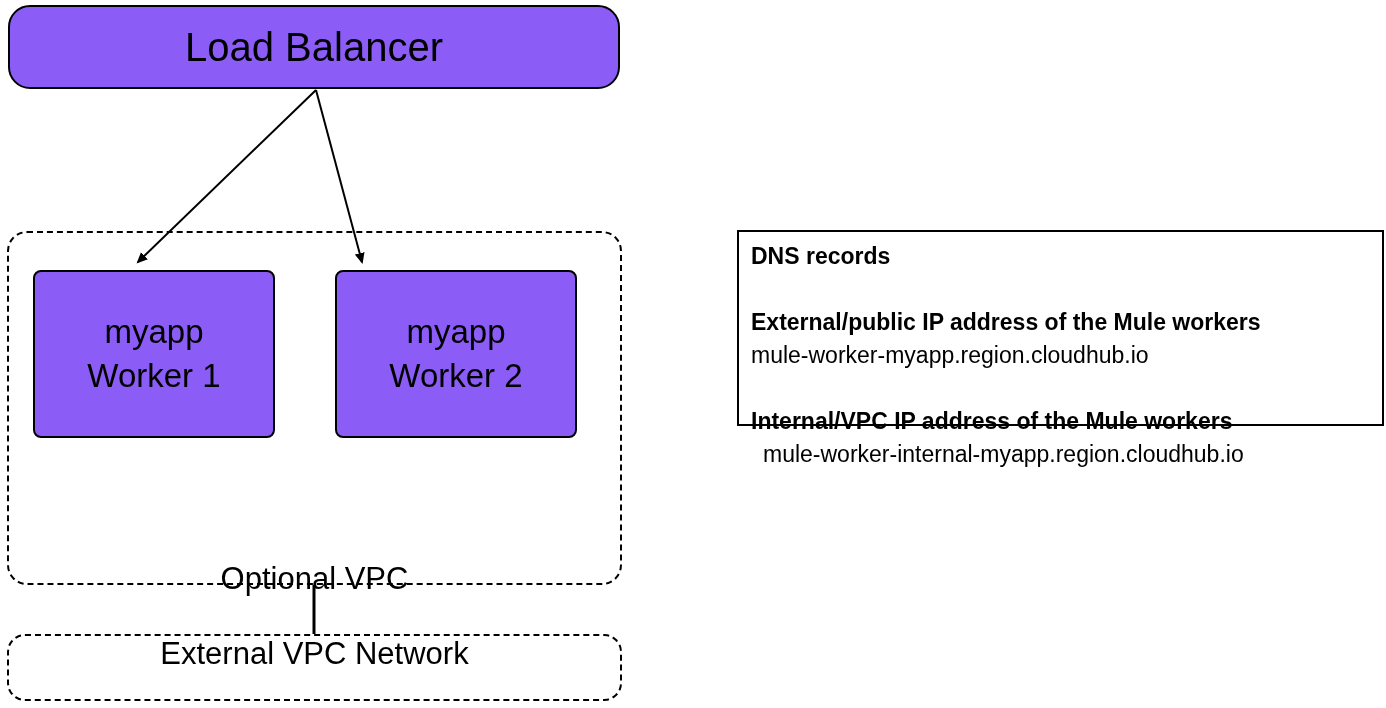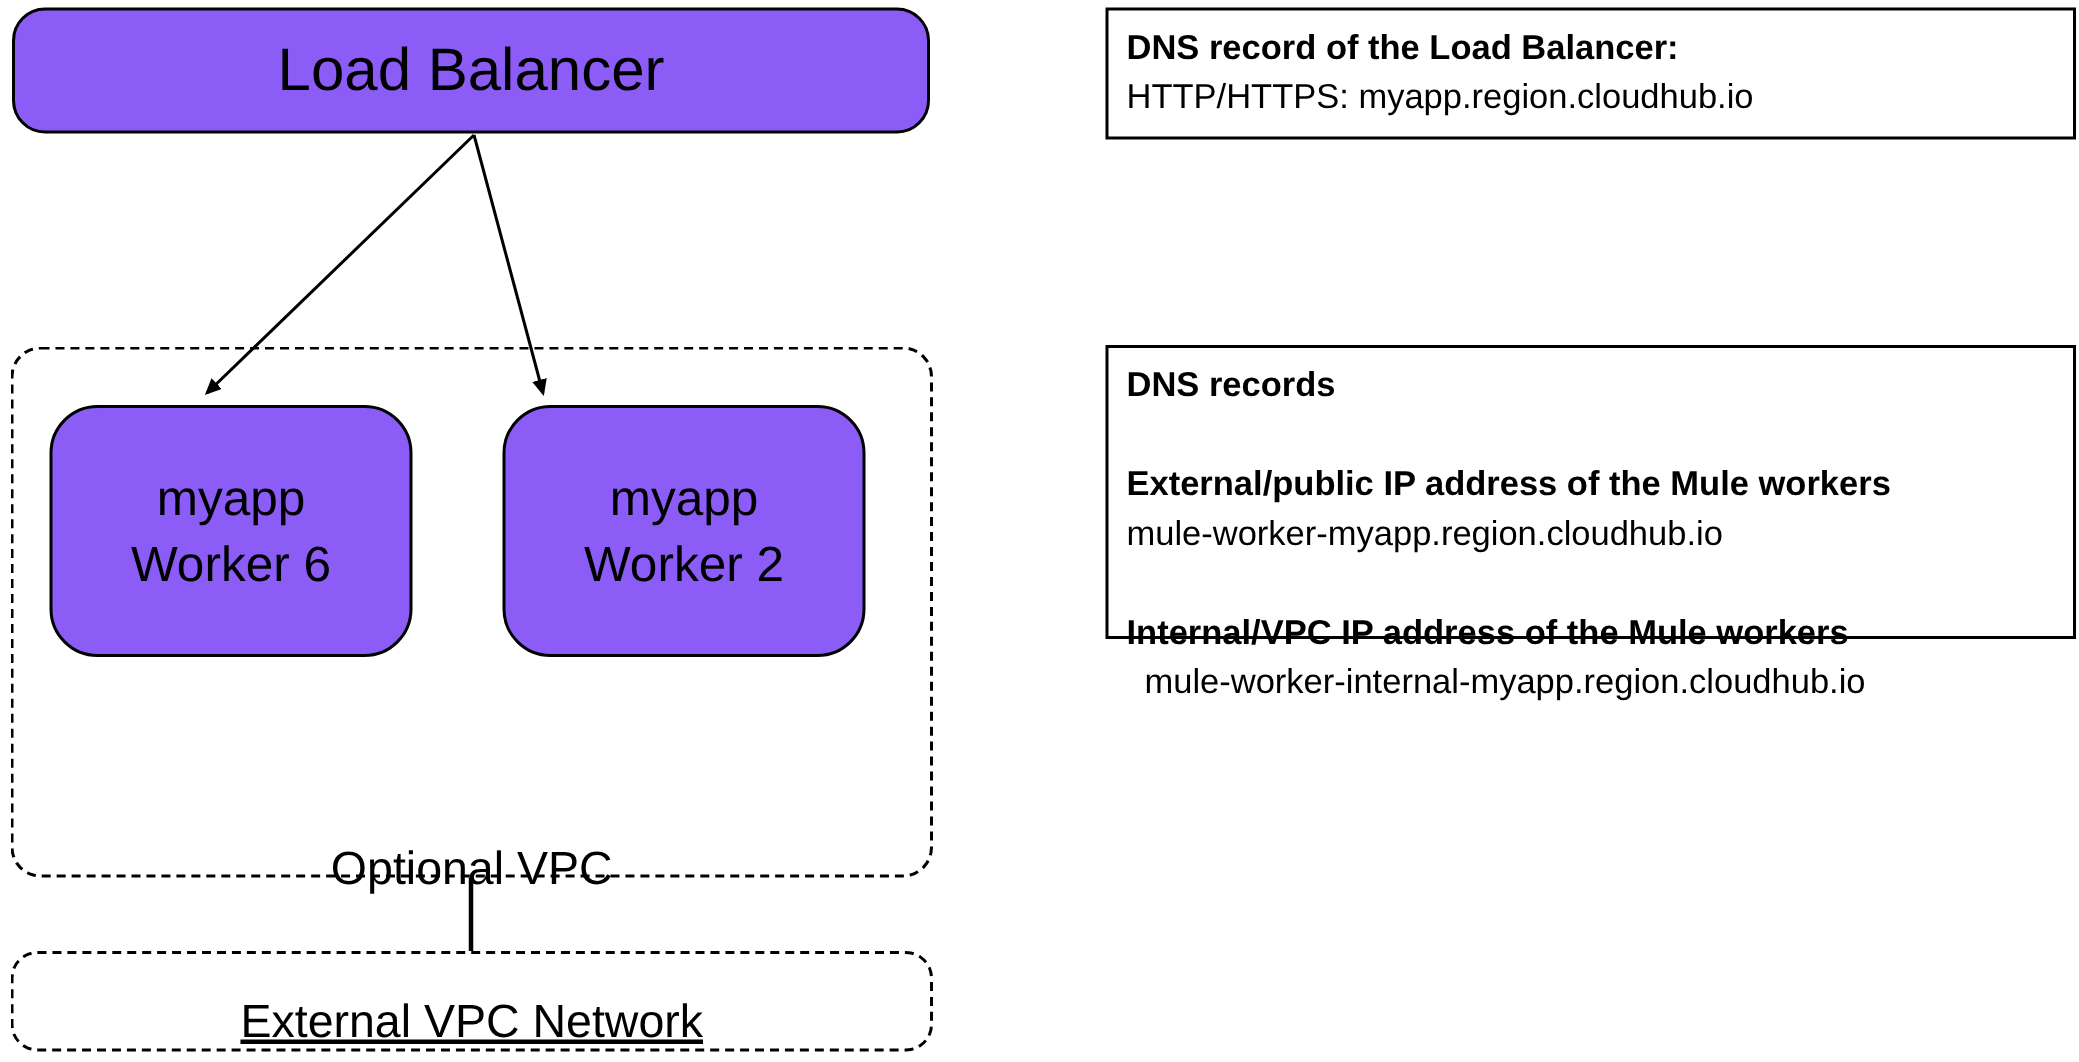--- a/index.html
+++ b/index.html
@@ -38,21 +38,21 @@
   }
   .lb-node {
     left: 8px; top: 5px;
     width: 612px; height: 84px;
     border-radius: 22px;
     font-size: 40px;
   }
   .worker-node {
     top: 270px;
     width: 242px; height: 168px;
-    border-radius: 32px;
+    border-radius: 8px;
     font-size: 33px;
     line-height: 44px;
   }
   .worker1 { left: 33px; }
   .worker2 { left: 335px; }
   .vpc-box {
     position: absolute;
     box-sizing: border-box;
     left: 7px; top: 231px;
     width: 615px; height: 354px;
@@ -68,24 +68,23 @@
     margin-top: 28px;
   }
   .external-box {
     position: absolute;
     box-sizing: border-box;
     left: 7px; top: 634px;
     width: 615px; height: 67px;
     border: 2px dashed #000000;
     border-radius: 18px;
     display: flex;
-    align-items: flex-end;
+    align-items: flex-start;
     justify-content: center;
     font-size: 31px;
-    text-decoration: underline;
   }
   .note {
     position: absolute;
     box-sizing: border-box;
     left: 737px;
     width: 647px;
     border: 2px solid #000000;
     background: #ffffff;
     padding: 8px 12px;
     font-size: 23px;
@@ -115,35 +114,31 @@
 
   <div class="node filled lb-node">
     <span>Load Balancer</span>
   </div>
 
   <div class="vpc-box"></div>
   <div class="vpc-label">Optional VPC</div>
 
   <div class="node filled worker-node worker1">
     <span>myapp</span>
-    <span>Worker 6</span>
+    <span>Worker 1</span>
   </div>
   <div class="node filled worker-node worker2">
     <span>myapp</span>
     <span>Worker 2</span>
   </div>
 
   <div class="external-box">
     <span>External VPC Network</span>
   </div>
 
-  <div class="note note-lb">
-    <div class="bold">DNS record of the Load Balancer:</div>
-    <div>HTTP/HTTPS: myapp.region.cloudhub.io</div>
-  </div>
 
   <div class="note note-dns">
     <div class="bold">DNS records</div>
     <div class="spacer"></div>
     <div class="bold">External/public IP address of the Mule workers</div>
     <div>mule-worker-myapp.region.cloudhub.io</div>
     <div class="spacer"></div>
     <div class="bold">Internal/VPC IP address of the Mule workers</div>
     <div class="indented">mule-worker-internal-myapp.region.cloudhub.io</div>
   </div>

